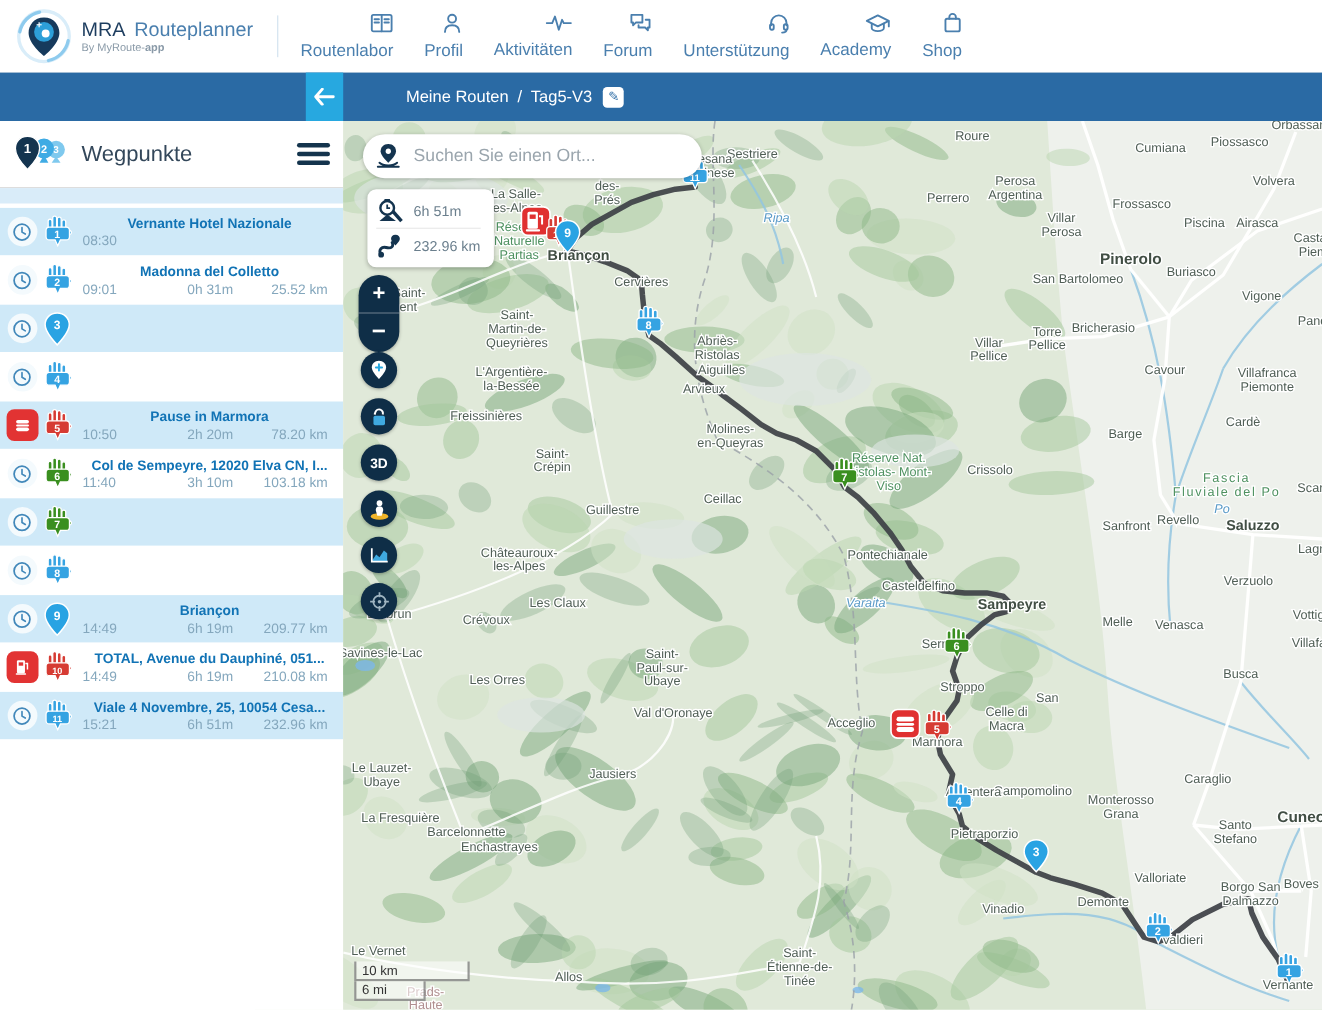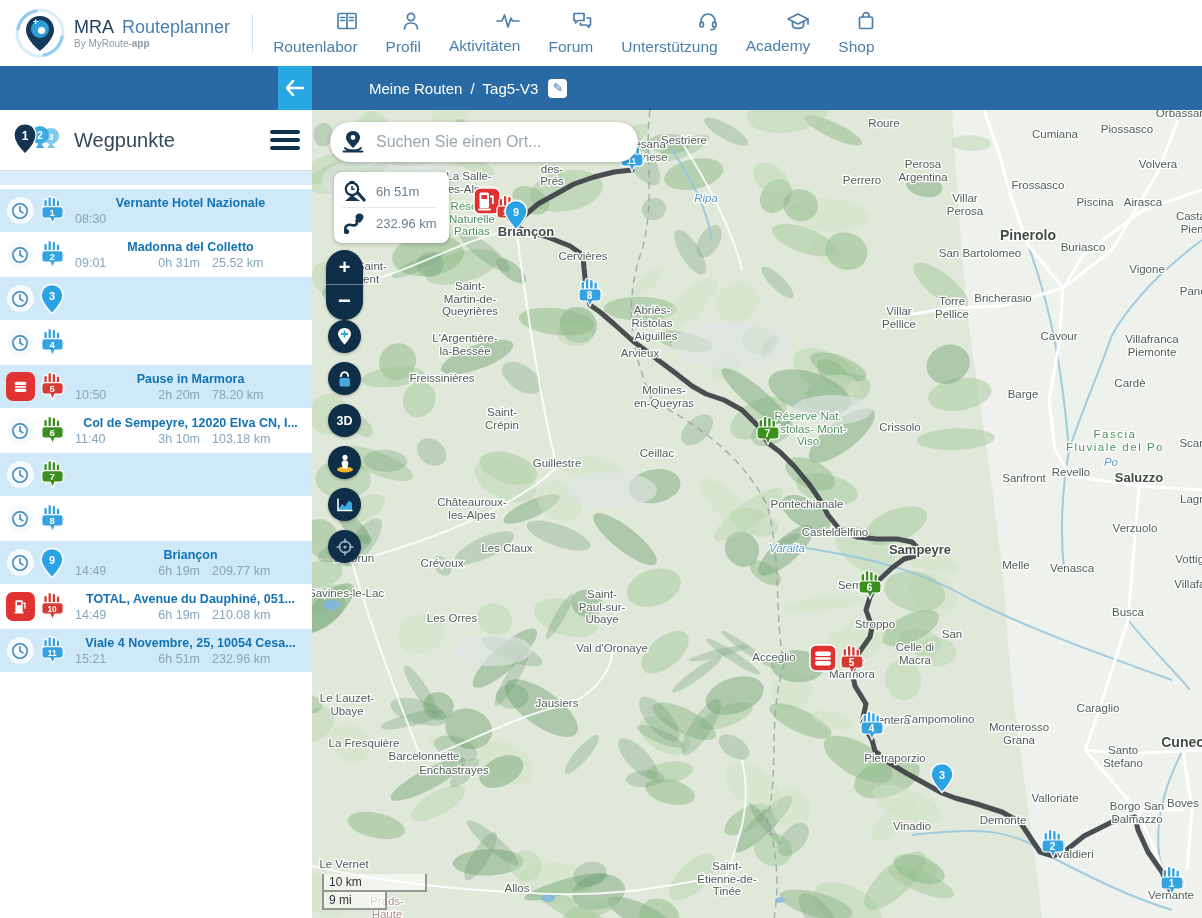--- a/index.html
+++ b/index.html
@@ -39,21 +39,21 @@
   .clock-circle{width:27px;height:27px;border-radius:50%;background:#f4fafd;display:flex;
                 align-items:center;justify-content:center;}
   .poi-square{width:29px;height:29px;border-radius:7px;background:#e23333;display:flex;
               align-items:center;justify-content:center;}
   .wp-marker{width:34px;flex:0 0 34px;display:flex;justify-content:center;}
   .wp-info{flex:1;min-width:0;padding-left:6px;}
   .wp-title{font-size:12.5px;font-weight:bold;color:#1173b5;white-space:nowrap;overflow:hidden;text-align:center;}
   .wp-meta{display:flex;font-size:12.5px;color:#84a7bd;margin-top:2px;padding-right:8px;}
   .wp-time{flex:0 0 80px;}
   .wp-dur{flex:1;text-align:right;}
-  .wp-dist{flex:0 0 86px;padding-left:12px;}
+  .wp-dist{flex:0 0 86px;text-align:right;}
   
   .map{position:absolute;left:312px;top:110px;width:890px;height:808px;background:#e3ebdd;}
   .map svg.base{position:absolute;left:0;top:0;}
   .searchbar{position:absolute;left:18px;top:12px;width:288px;height:40px;background:#fff;
              border-radius:20px;box-shadow:0 1px 4px rgba(0,0,0,.25);display:flex;align-items:center;padding:0 10px;}
   .searchbar input{border:none;outline:none;flex:1;font-size:16px;color:#8b5cf6;margin-left:8px;
                    font-family:"Liberation Sans",sans-serif;background:transparent;}
   .searchbar input::placeholder{color:#9aa5ad;}
   .statsbox{position:absolute;left:22px;top:62px;background:#fff;border-radius:8px;
             box-shadow:0 1px 4px rgba(0,0,0,.25);padding:4px 12px 4px 8px;}
@@ -1034,15 +1034,15 @@
   <div class="ctrl" style="top:420px">
     <svg width="20" height="20" viewBox="0 0 20 20">
       <circle cx="10" cy="10" r="5.6" fill="none" stroke="#9fb4c0" stroke-width="1.6"></circle>
       <path d="M10,1.5 V6 M10,14 V18.5 M1.5,10 H6 M14,10 H18.5" stroke="#9fb4c0" stroke-width="1.6"></path>
       <circle cx="10" cy="10" r="1.6" fill="#9fb4c0"></circle>
     </svg>
   </div>
 
   <div class="scalebox">
     <div class="scale-km">10 km</div>
-    <div class="scale-mi">9 mi</div>
+    <div class="scale-mi">6 mi</div>
   </div>
 </div>
 
 </body></html>

